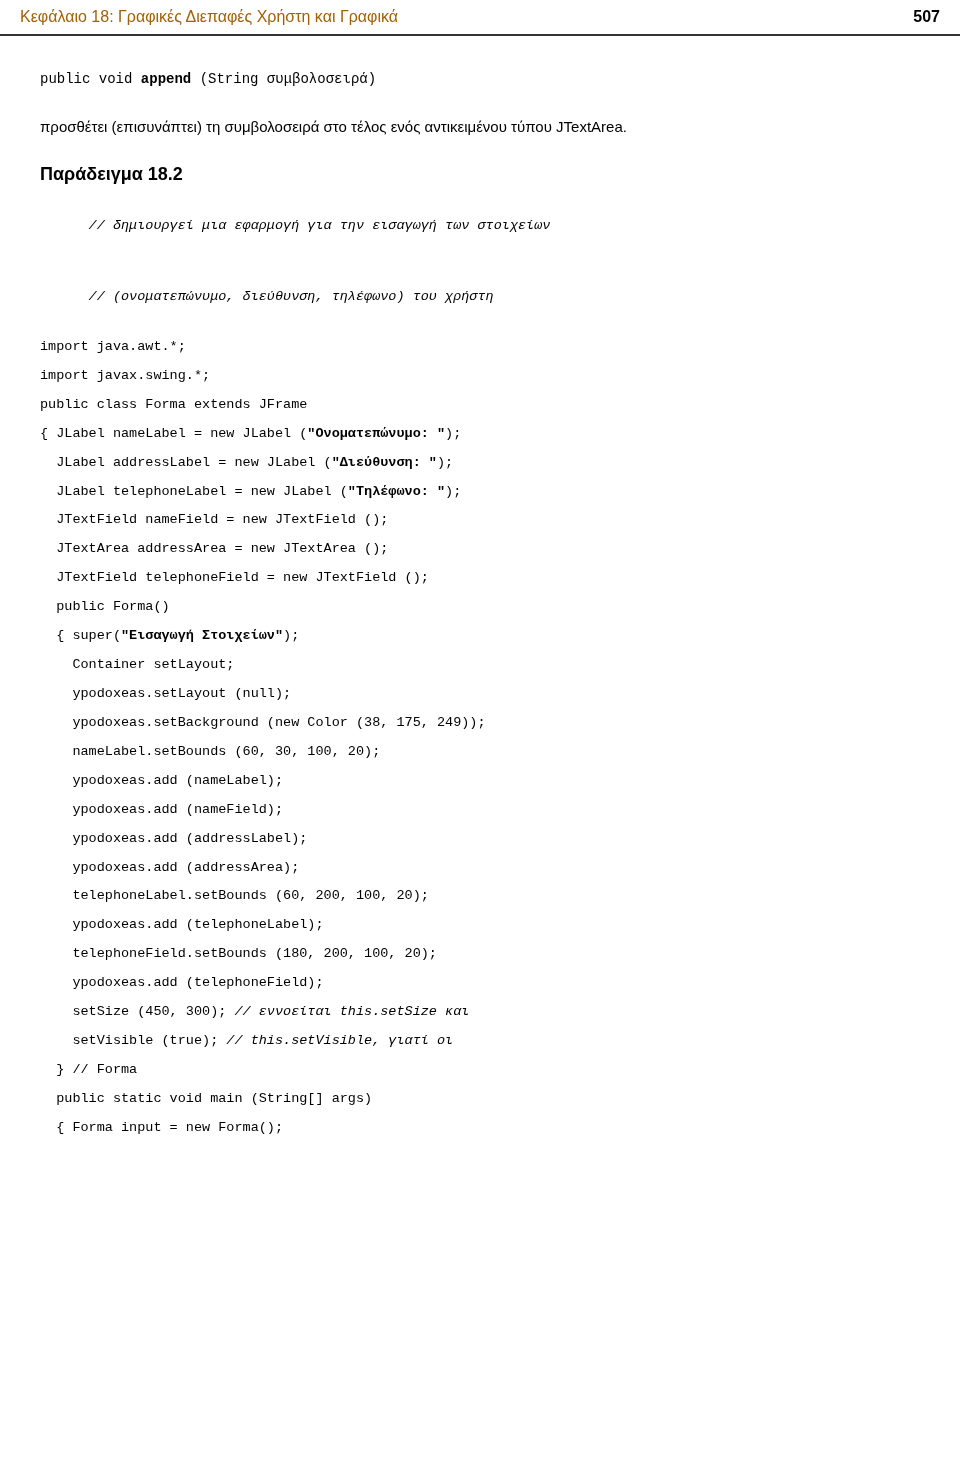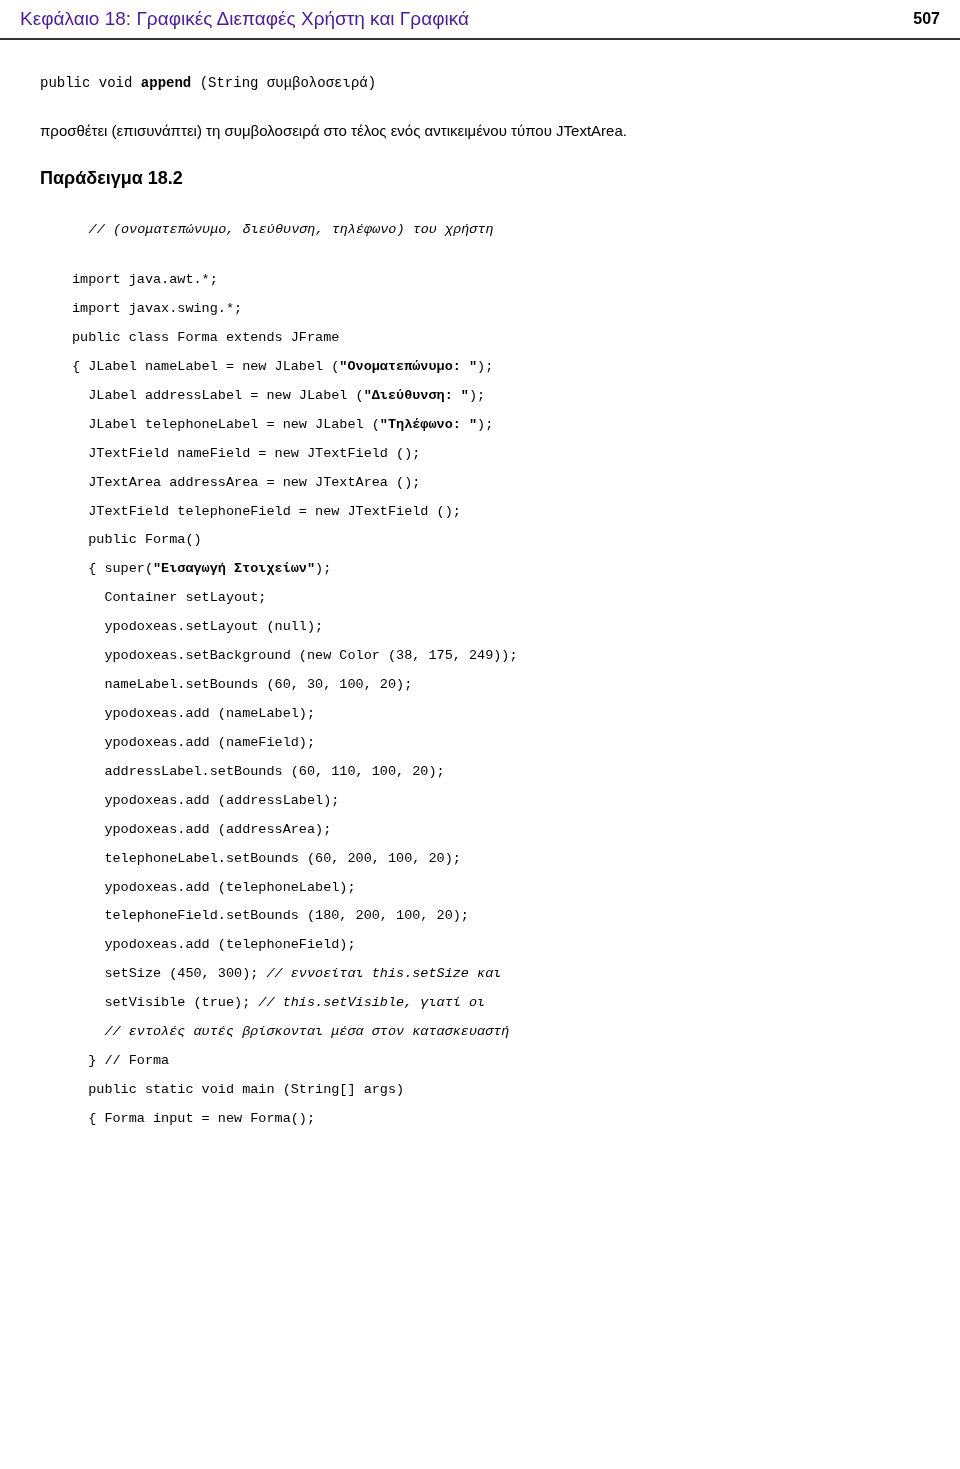--- a/index.html
+++ b/index.html
@@ -28,23 +28,23 @@
       display: flex;
       justify-content: space-between;
       align-items: center;
       padding: 8px 20px 8px 20px;
       border-bottom: 2px solid #333;
       margin-bottom: 20px;
     }
 
     .header-title {
       font-family: Arial, sans-serif;
-      font-size: 19px;
+      font-size: 16px;
       font-weight: normal;
-      color: #4c1d95;
+      color: #a16207;
     }
 
     .header-page-number {
       font-family: Liberation Sans, sans-serif;
       font-size: 16px;
       font-weight: bold;
       color: #000;
     }
 
     
@@ -116,55 +116,56 @@
     <div class="text-block text-intro">
       <span class="code-inline bold">public void <strong>append</strong></span><span class="code-inline"> (String συμβολοσειρά)</span>
     </div>
     <div class="text-block">
       <span class="text-normal">προσθέτει (επισυνάπτει) τη συμβολοσειρά στο τέλος ενός αντικειμένου τύπου JTextArea.</span>
     </div>
 
     <div class="section-heading">Παράδειγμα 18.2</div>
 
     <div class="code-block">
+      <span class="comment">// δημιουργεί μια εφαρμογή για την εισαγωγή των στοιχείων</span>
+    </div>
+    <div class="code-block">
       <span class="comment">// (ονοματεπώνυμο, διεύθυνση, τηλέφωνο) του χρήστη</span>
     </div>
 
-    <div style="margin-top:2px;margin-left:32px;">
+    <div style="margin-top:2px;">
 
       <div class="code-block">import java.awt.*;</div>
       <div class="code-block">import javax.swing.*;</div>
       <div class="code-block">public class Forma extends JFrame</div>
       <div class="code-block">{ JLabel nameLabel = new JLabel (<span class="bold">"Ονοματεπώνυμο: "</span>);</div>
       <div class="code-block">  JLabel addressLabel = new JLabel (<span class="bold">"Διεύθυνση: "</span>);</div>
       <div class="code-block">  JLabel telephoneLabel = new JLabel (<span class="bold">"Τηλέφωνο: "</span>);</div>
       <div class="code-block">  JTextField nameField = new JTextField ();</div>
       <div class="code-block">  JTextArea addressArea = new JTextArea ();</div>
       <div class="code-block">  JTextField telephoneField = new JTextField ();</div>
       <div class="code-block">  public Forma()</div>
       <div class="code-block">  { super(<span class="bold">"Εισαγωγή Στοιχείων"</span>);</div>
       <div class="code-block">    Container setLayout;</div>
       <div class="code-block">    ypodoxeas.setLayout (null);</div>
       <div class="code-block">    ypodoxeas.setBackground (new Color (38, 175, 249));</div>
       <div class="code-block">    nameLabel.setBounds (60, 30, 100, 20);</div>
       <div class="code-block">    ypodoxeas.add (nameLabel);</div>
       <div class="code-block">    ypodoxeas.add (nameField);</div>
-      <div class="code-block">    addressLabel.setBounds (60, 110, 100, 20);</div>
       <div class="code-block">    ypodoxeas.add (addressLabel);</div>
       <div class="code-block">    ypodoxeas.add (addressArea);</div>
       <div class="code-block">    telephoneLabel.setBounds (60, 200, 100, 20);</div>
       <div class="code-block">    ypodoxeas.add (telephoneLabel);</div>
       <div class="code-block">    telephoneField.setBounds (180, 200, 100, 20);</div>
       <div class="code-block">    ypodoxeas.add (telephoneField);</div>
 
       <div class="code-block">    setSize (450, 300); <span class="comment">// εννοείται this.setSize και</span></div>
 
       <div class="code-block">    setVisible (true); <span class="comment">// this.setVisible, γιατί οι</span></div>
 
-      <div class="code-block">    <span class="comment">// εντολές αυτές βρίσκονται μέσα στον κατασκευαστή</span></div>
 
       <div class="code-block">  } // Forma</div>
       <div class="code-block">  public static void main (String[] args)</div>
       <div class="code-block">  { Forma input = new Forma();</div>
 
     </div>
   </div>
 </div>
 
 </body></html>

